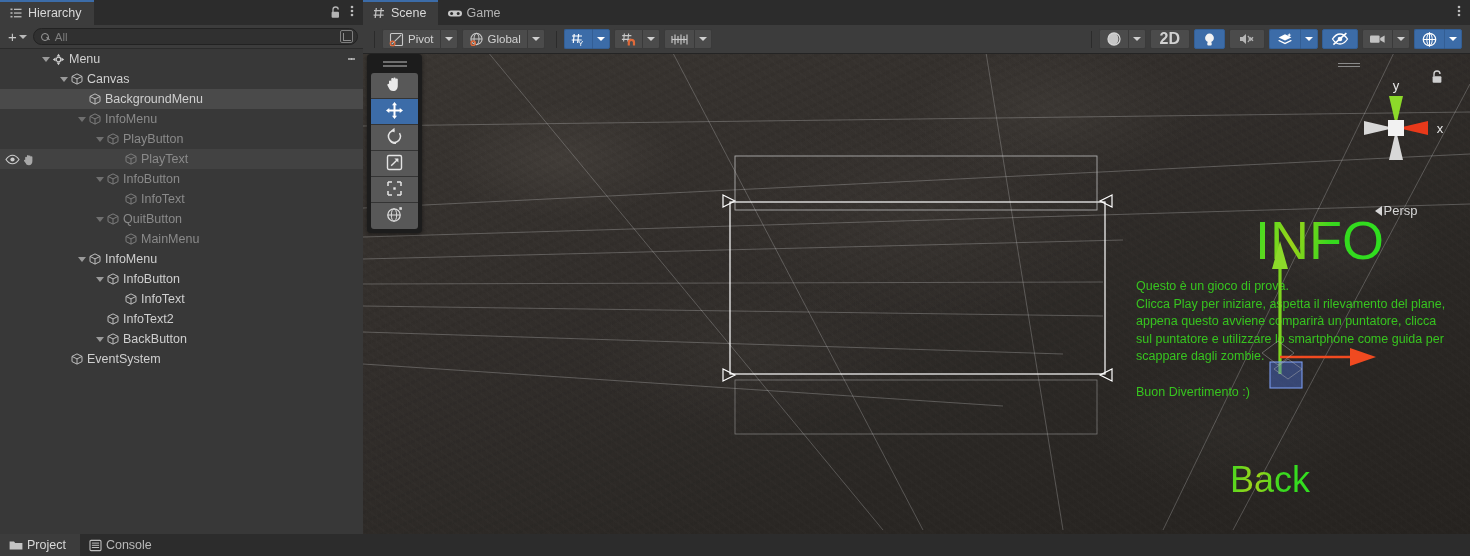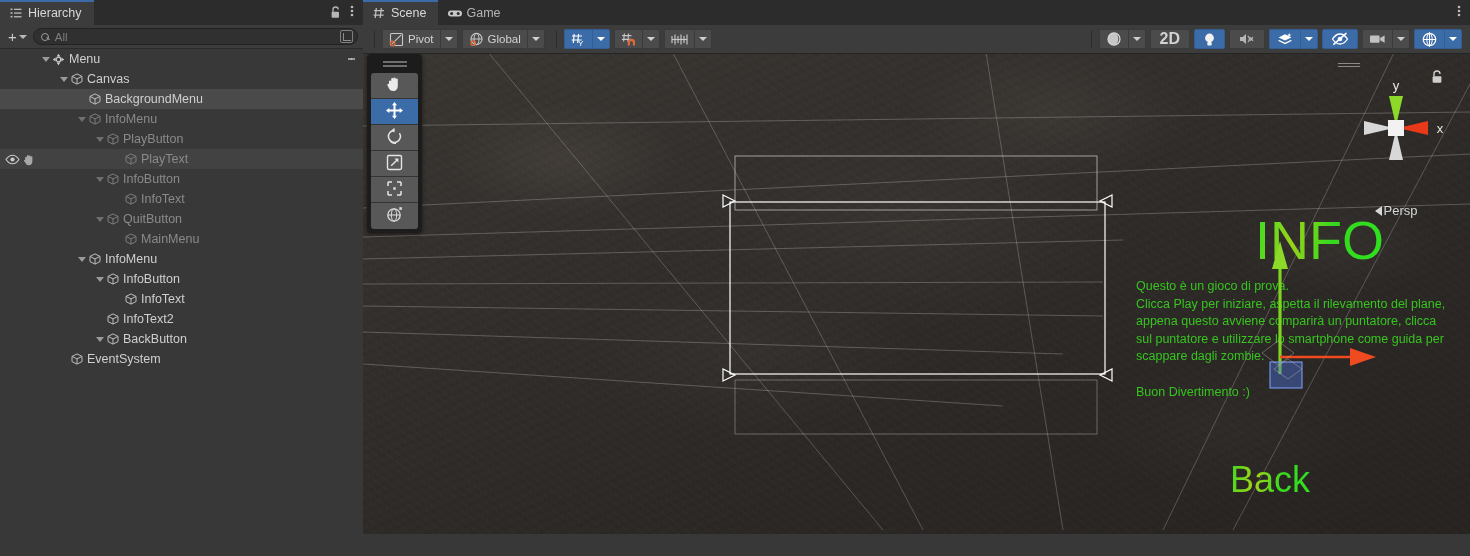--- a/index.html
+++ b/index.html
@@ -783,14 +783,33 @@
         <path d="M60 62 L67 92 L53 92 Z" fill="#d8d8d8"></path>
         <rect x="52" y="52" width="16" height="16" fill="#f2f2f2"></rect>
       </svg>
       <div class="persp-lbl">
         <span style="display:inline-block;width:0;height:0;border-top:5px solid transparent;border-bottom:5px solid transparent;border-right:7px solid #d6d6d6;"></span>
         <span>Persp</span>
       </div>
     </div>
   </div>
 
+  <div id="bottom">
+    <div class="btab active">
+      <span class="folder-ico">
+        <svg width="14" height="11" viewBox="0 0 14 11">
+          <path d="M0.6 1.6 h4.4 l1.2 1.3 h7.2 v6.6 h-12.8 Z" fill="#c3c3c3"></path>
+        </svg>
+      </span>
+      <span>Project</span>
+    </div>
+    <div class="btab">
+      <span class="console-ico">
+        <svg width="13" height="13" viewBox="0 0 13 13">
+          <rect x="1" y="1.4" width="11" height="10.2" rx="1" fill="none" stroke="#bfbfbf" stroke-width="1.1"></rect>
+          <path d="M2.9 4.1 H10.1 M2.9 6.3 H10.1 M2.9 8.5 H10.1" stroke="#bfbfbf" stroke-width="1"></path>
+        </svg>
+      </span>
+      <span>Console</span>
+    </div>
+  </div>
 
 </div>
 
 </body></html>

